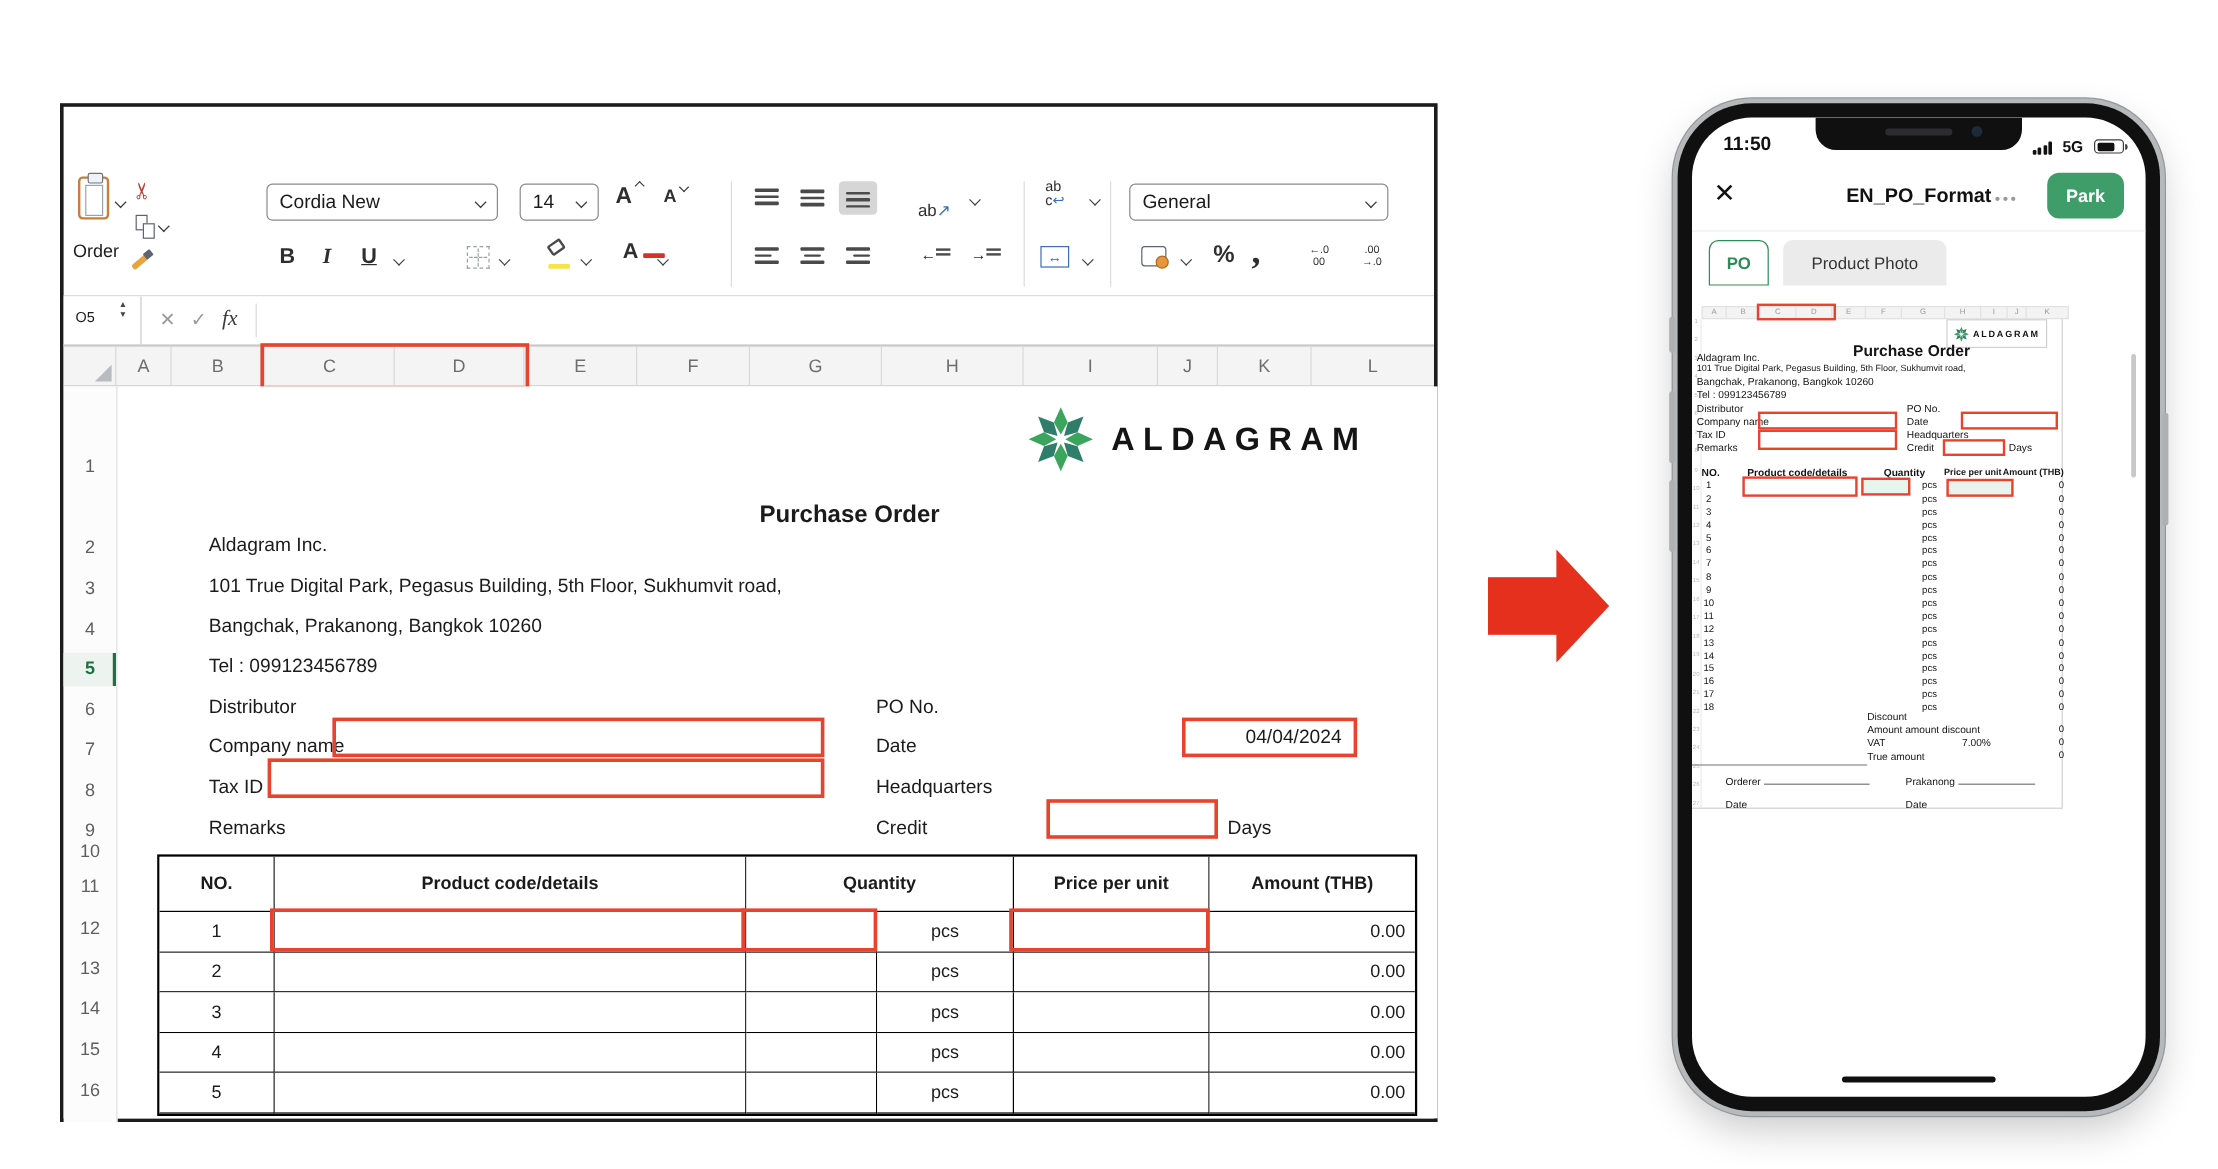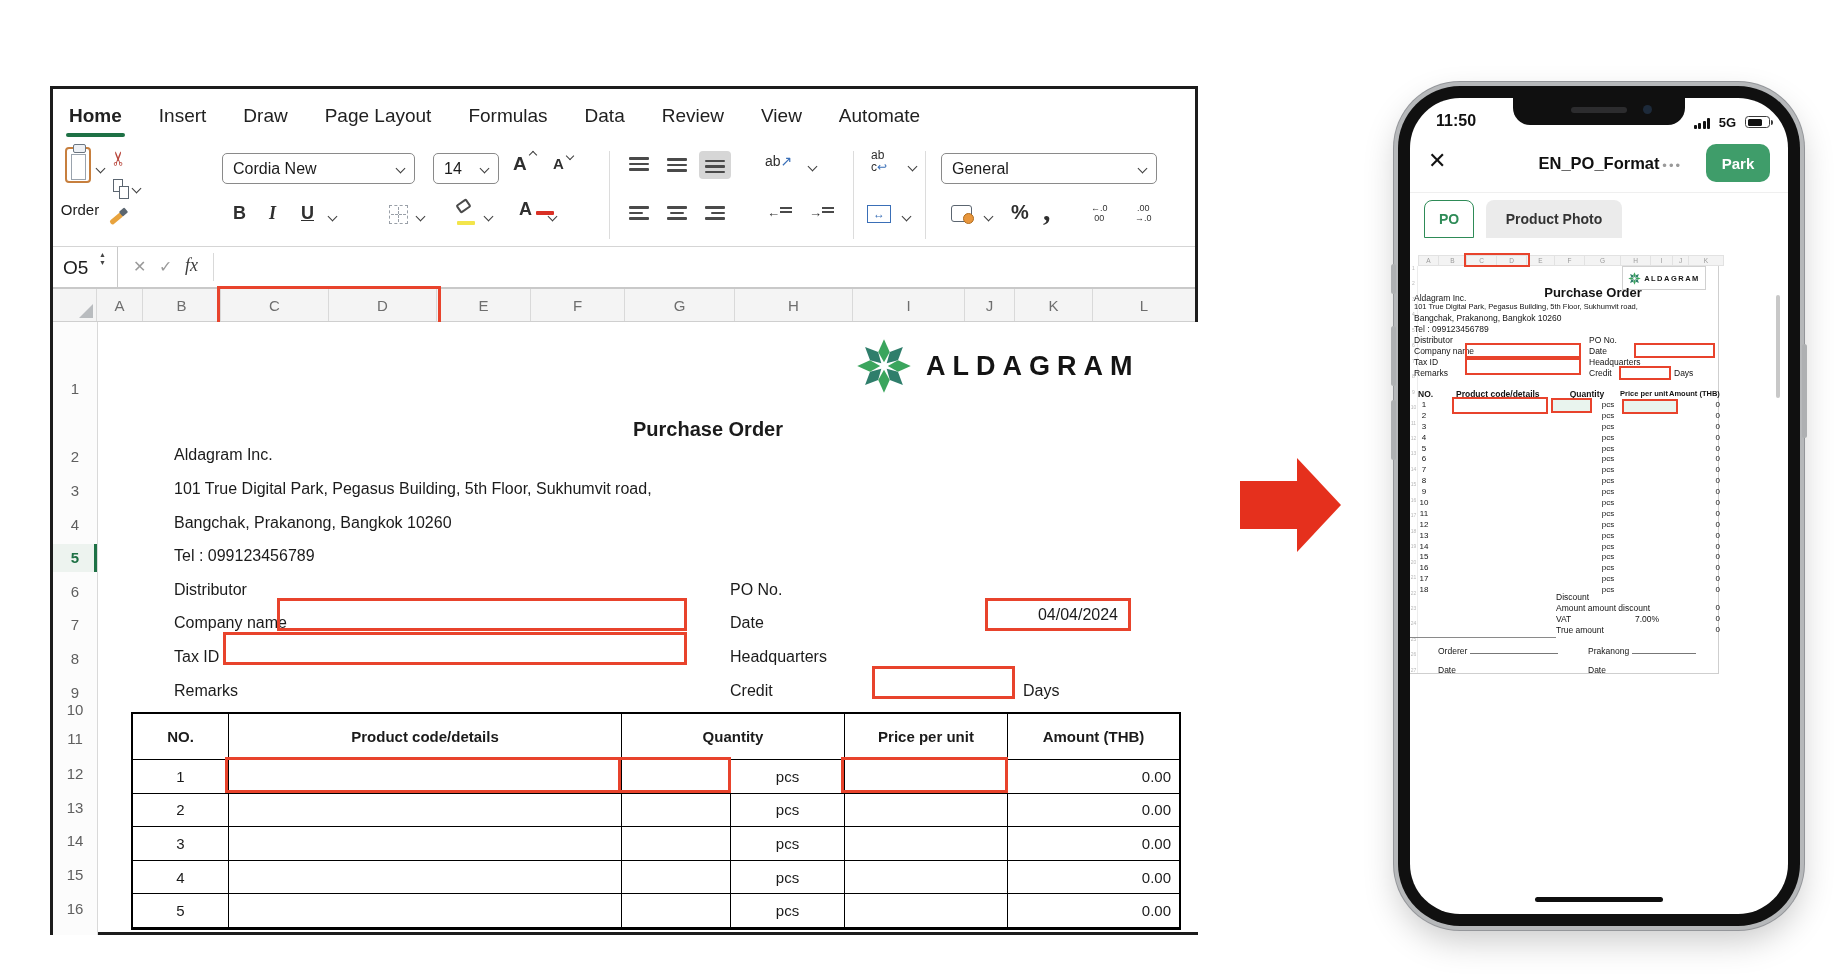--- a/index.html
+++ b/index.html
@@ -85,21 +85,21 @@
   .sig{display:flex;align-items:flex-end;gap:1.5px;}
   .sig span{width:3px;background:#111;border-radius:1px;}
   .g5{font-size:13px;font-weight:600;color:#111;}
   .batt{width:25px;height:12px;border:1.5px solid #3c3c3c;border-radius:3.5px;box-sizing:border-box;}
   .batt i{position:absolute;left:1.5px;top:1.5px;bottom:1.5px;width:14px;background:#111;border-radius:1.5px;}
   .batt b{position:absolute;right:-4px;top:3px;width:2.5px;height:5px;background:#3c3c3c;border-radius:0 2px 2px 0;}
   .closex{font-size:22px;color:#111;font-weight:400;}
   .ptitle{font-size:16.5px;font-weight:700;color:#111;text-align:center;}
   .more{font-size:13px;color:#9a9a9a;letter-spacing:2px;}
   .savebtn{width:64px;height:38px;background:#3F9D6A;border-radius:10px;color:#fff;font-size:15px;font-weight:600;display:flex;align-items:center;justify-content:center;}
-  .chip{height:38px;border-radius:8px 8px 0 0;display:flex;align-items:center;justify-content:center;font-size:14px;box-sizing:border-box;font-weight:bold;}
+  .chip{height:38px;border-radius:8px 8px 0 0;display:flex;align-items:center;justify-content:center;font-size:14px;box-sizing:border-box;}
   .chip.po{width:50px;background:#fff;border:1.5px solid #2E8B57;color:#2E8B57;font-weight:700;}
   .chip.photo{width:136px;background:#EBEBEB;color:#333;}
   .navline{left:0;top:94px;width:100%;height:1px;background:#efefef;}
   
   .mini{left:0;top:157px;width:378px;height:430px;}
   .mcolhdr{left:8px;top:0;height:11px;display:flex;background:#f3f3f3;border:1px solid #e2e2e2;box-sizing:border-box;}
   .mch{border-right:1px solid #e2e2e2;color:#999;font-size:6.5px;display:flex;align-items:center;justify-content:center;box-sizing:border-box;}
   .mrownums{left:0;top:11px;width:8px;height:407px;display:flex;flex-direction:column;justify-content:space-between;align-items:center;border-right:1px solid #ececec;box-sizing:border-box;}
   .mrownums span{font-size:5px;color:#b9b9b9;line-height:5px;}
   .mtext{font-size:8.5px;color:#141414;white-space:nowrap;}
@@ -117,31 +117,20 @@
   .scrollbar{left:366px;top:197px;width:4px;height:103px;background:#c8c8c8;border-radius:2px;}
   .homebar{left:50%;bottom:12px;transform:translateX(-50%);width:128px;height:5px;background:#0f0f0f;border-radius:3px;}
 </style>
 </head>
 <body>
 
 <div class="stage">
 
   <div class="a win">
 
-    <div class="a tabs">
-      <div class="rtab active"><span>Home</span><span class="under"></span></div>
-      <div class="rtab">Insert</div>
-      <div class="rtab">Draw</div>
-      <div class="rtab">Page Layout</div>
-      <div class="rtab">Formulas</div>
-      <div class="rtab">Data</div>
-      <div class="rtab">Review</div>
-      <div class="rtab">View</div>
-      <div class="rtab">Automate</div>
-    </div>
 
     <div class="a ribbon">
 
       <div class="a" style="left:12px;top:4px;">
         <div class="a clip">
             <span class="a tab"></span>
             <span class="a page"></span>
           </div>
       </div>
       <span class="a chev" style="left:44px;top:22px;"></span>
@@ -200,21 +189,21 @@
           <span></span>
           <span></span>
         </div>
       <div class="a selic" style="left:646px;top:8px;">
           <div class="alic vb">
             <span></span>
             <span></span>
             <span></span>
           </div>
         </div>
-      <div class="a" style="left:712px;top:10px;font-size:14px;color:#2f2f2f;text-align:center;"><span>ab</span><span class="blue">↗</span></div>
+      <div class="a" style="left:712px;top:24px;font-size:14px;color:#2f2f2f;text-align:center;"><span>ab</span><span class="blue">↗</span></div>
       <span class="a chev" style="left:756px;top:20px;"></span>
 
       <div class="a alic hl" style="left:576px;top:62px;">
           <span style="width:100%"></span>
           <span></span>
           <span style="width:100%"></span>
         </div>
       <div class="a alic hc" style="left:614px;top:62px;">
           <span style="width:100%"></span>
           <span></span>
@@ -251,21 +240,21 @@
         </div>
       <span class="a chev" style="left:932px;top:70px;"></span>
       <div class="a fmt" style="left:958px;top:58px;font-size:20px;">%</div>
       <div class="a" style="left:990px;top:50px;font-size:30px;font-weight:700;font-family:'Liberation Serif',serif;color:#2f2f2f;">,</div>
       <div class="a decic" style="left:1038px;top:60px;"><span>←.0</span><br><span>00</span></div>
       <div class="a decic" style="left:1082px;top:60px;"><span>.00</span><br><span>→.0</span></div>
     </div>
 
     <div class="a fbar">
       <div class="a" style="left:0;top:0;width:64px;height:40px;border-right:1px solid #c9c9c9;">
-        <span class="a" style="left:10px;top:10px;font-size:19px;">O5</span>
+        <span class="a" style="left:10px;top:10px;font-size:12px;">O5</span>
         <span class="a" style="left:46px;top:4px;font-size:7px;color:#444;line-height:8px;"><span>▲</span><br><span>▼</span></span>
       </div>
       <span class="a fgly" style="left:80px;top:10px;">✕</span>
       <span class="a fgly" style="left:106px;top:10px;">✓</span>
       <span class="a fx" style="left:132px;top:8px;">fx</span>
       <div class="a" style="left:160px;top:6px;width:1px;height:28px;background:#d9d9d9;"></div>
       <div class="a" style="left:172px;top:8px;right:8px;height:24px;font-size:15px;"></div>
     </div>
 
     <div class="a colhdr">

